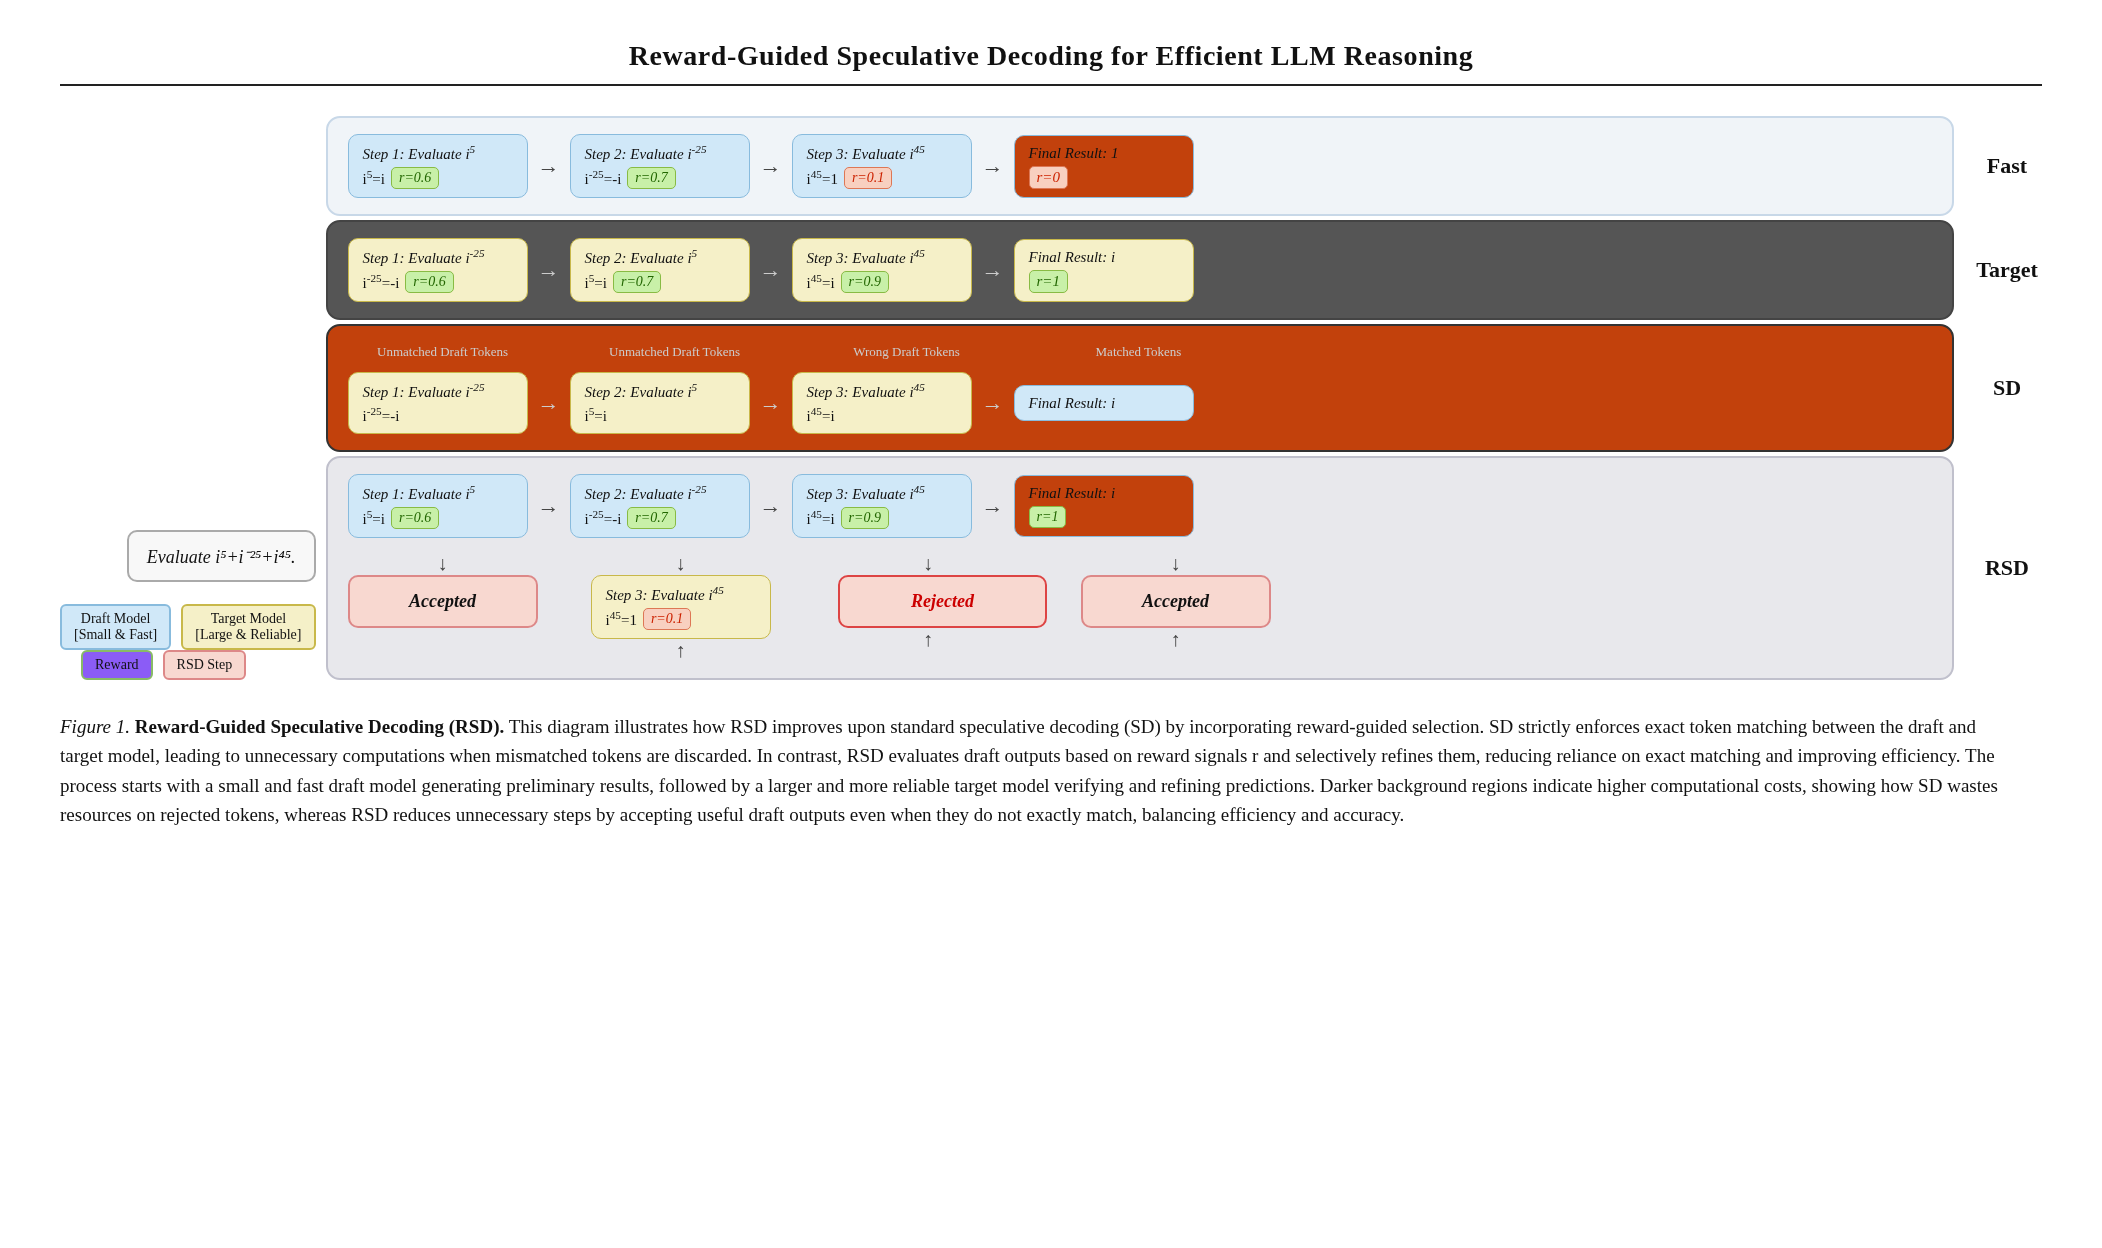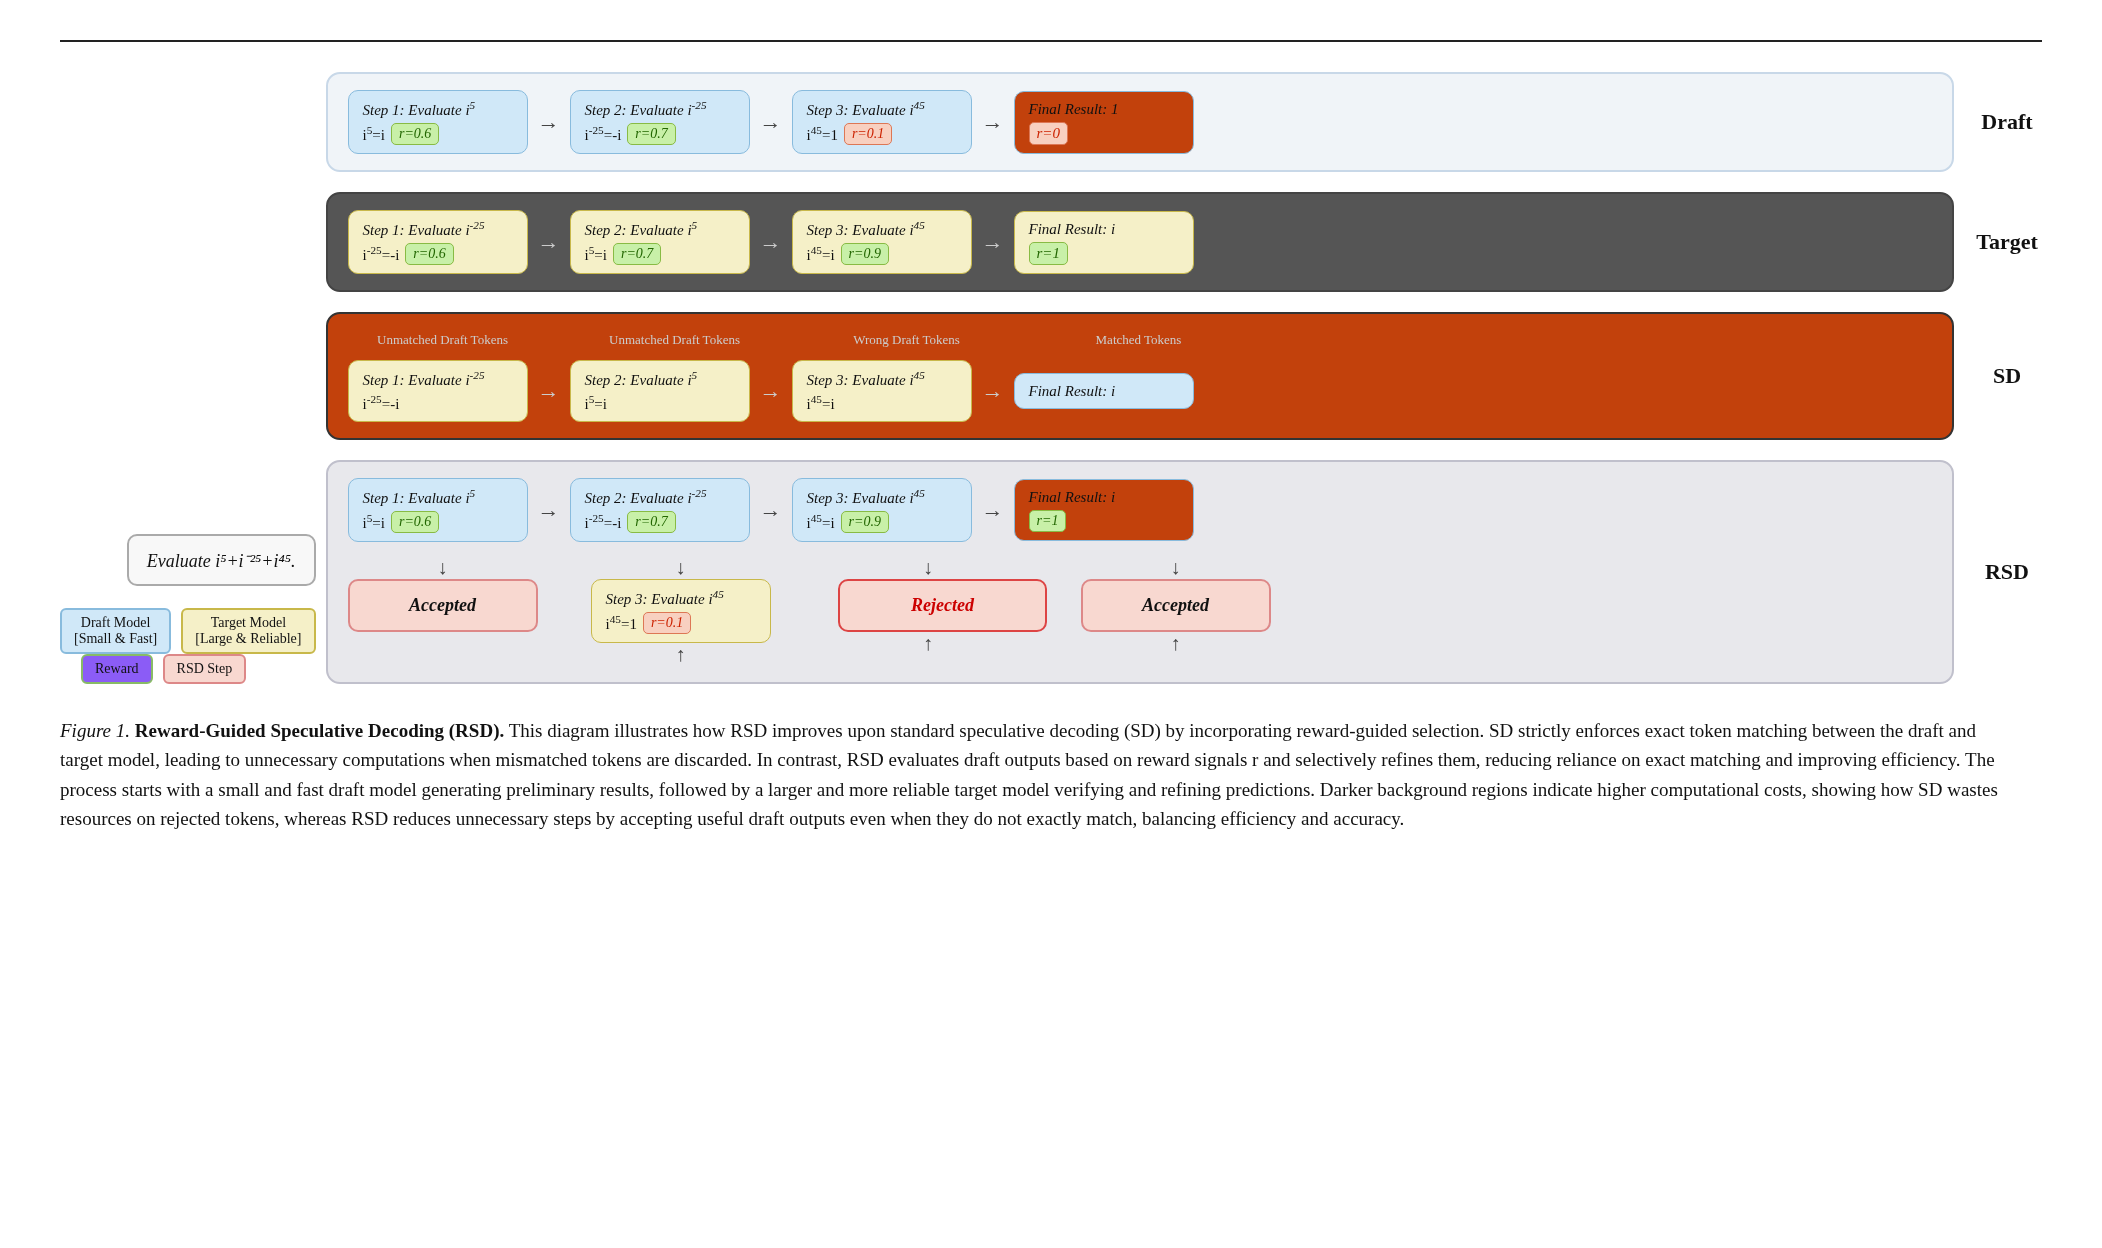--- a/index.html
+++ b/index.html
@@ -86,21 +86,21 @@
     .legend-pink {
       background: #f8d8d0;
       border-color: #dd8888;
     }
 
     
     .rows-area {
       flex: 1;
       display: flex;
       flex-direction: column;
-      gap: 20px;
+      gap: 4px;
     }
 
     
     .row-container {
       display: flex;
       flex-direction: row;
       align-items: center;
       gap: 0;
     }
     .row-label {
@@ -264,20 +264,21 @@
 
     sup {
       font-size: 0.75em;
       vertical-align: super;
     }
   </style>
 </head>
 <body>
 
 <div>
+  <div class="page-title">Reward-Guided Speculative Decoding for Efficient LLM Reasoning</div>
   <hr class="title-divider">
 </div>
 
 <div class="diagram-area">
 
   <div class="left-box">
 
     <div style="display:flex; flex-direction:column; align-items:flex-end; gap:0; width:100%;">
       <div class="problem-box">
         <em>Evaluate i⁵+i⁻²⁵+i⁴⁵.</em>
@@ -329,21 +330,21 @@
           <span class="arrow">→</span>
 
           <div class="final-box final-box-blue">
             <span class="step-title">Final Result: 1</span>
             <div class="step-content-row">
               <span class="reward-badge reward-red" style="color:#cc2200; font-size:15px;">r=0</span>
             </div>
           </div>
         </div>
       </div>
-      <div class="row-label">Draft</div>
+      <div class="row-label">Fast</div>
     </div>
 
     <div class="row-container">
       <div class="row-panel row-panel-dark" style="flex:1;">
         <div class="steps-row">
           <div class="step-box step-box-yellow">
             <span class="step-title" style="font-style:italic;">Step 1: Evaluate i<sup>-25</sup></span>
             <div class="step-content-row">
               <span class="step-value">i<sup>-25</sup>=-i</span>
               <span class="reward-badge reward-green">r=0.6</span>

